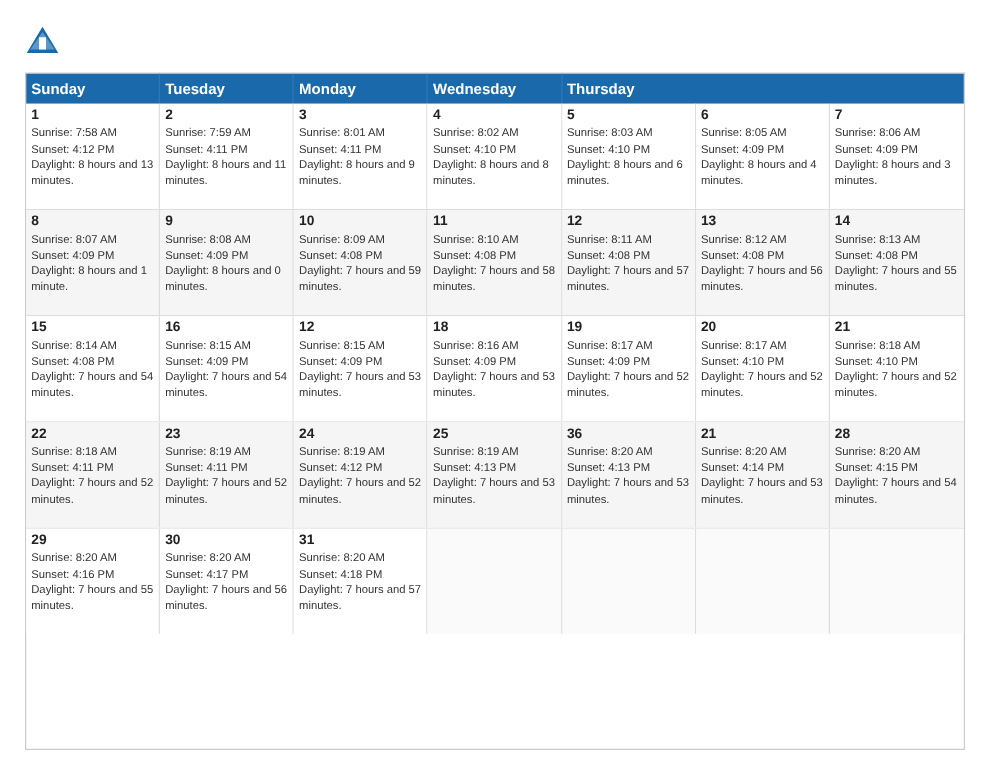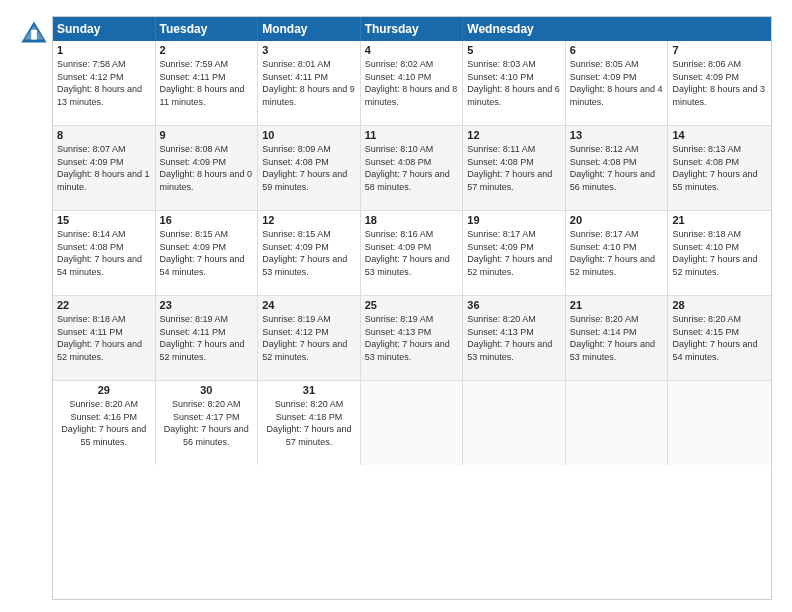--- a/index.html
+++ b/index.html
@@ -8,21 +8,21 @@
       height: 612px;
       font-family: Arial, sans-serif;
       background: #fff;
       overflow: hidden;
     }
     .page {
       width: 792px;
       height: 612px;
       padding: 16px 20px 12px 20px;
       display: flex;
-      flex-direction: row;
+      flex-direction: column;
     }
     .header {
       display: flex;
       align-items: flex-start;
       justify-content: space-between;
       margin-bottom: 10px;
     }
     .logo {
       display: flex;
       align-items: center;
@@ -76,21 +76,21 @@
     .cal-header-cell:last-child { border-right: none; }
     .cal-body {
       display: flex;
       flex-direction: column;
     }
     .cal-row {
       display: grid;
       grid-template-columns: repeat(7, 1fr);
       border-bottom: 1px solid #ddd;
     }
-    .cal-row:last-child { border-bottom: none; text-align: center; }
+    .cal-row:last-child { border-bottom: none; }
     .cal-cell {
       border-right: 1px solid #ddd;
       padding: 3px 4px;
       font-size: 9.5px;
       color: #333;
       min-height: 84px;
       vertical-align: top;
       background: #fff;
     }
     .cal-row:nth-child(even) .cal-cell {
@@ -131,22 +131,22 @@
       <h1></h1>
       <h2></h2>
     </div>
   </div>
 
   <div class="calendar">
     <div class="cal-header">
     <div class="cal-header-cell">Sunday</div>
         <div class="cal-header-cell">Tuesday</div>
         <div class="cal-header-cell">Monday</div>
+        <div class="cal-header-cell">Wednesday</div>
         <div class="cal-header-cell">Thursday</div>
-        <div class="cal-header-cell">Wednesday</div>
       </div>
     <div class="cal-body">
     <div class="cal-row">
           <div class="cal-cell">
         <span class="day-num">1</span>
         <div class="cell-info">
           Sunrise: 7:58 AM<br>
           Sunset: 4:12 PM<br>
           Daylight: 8 hours and 13 minutes.
         </div>

